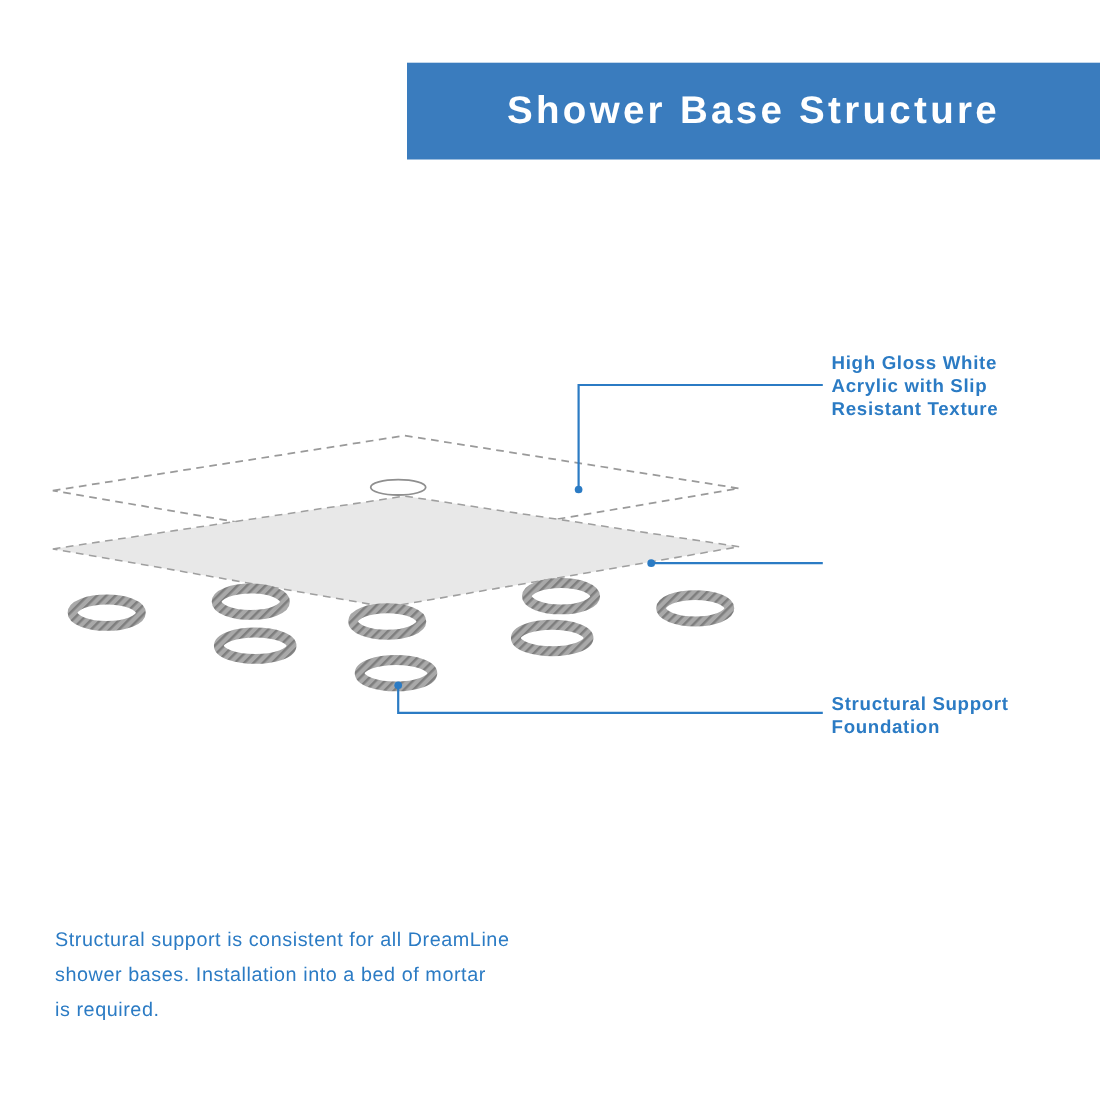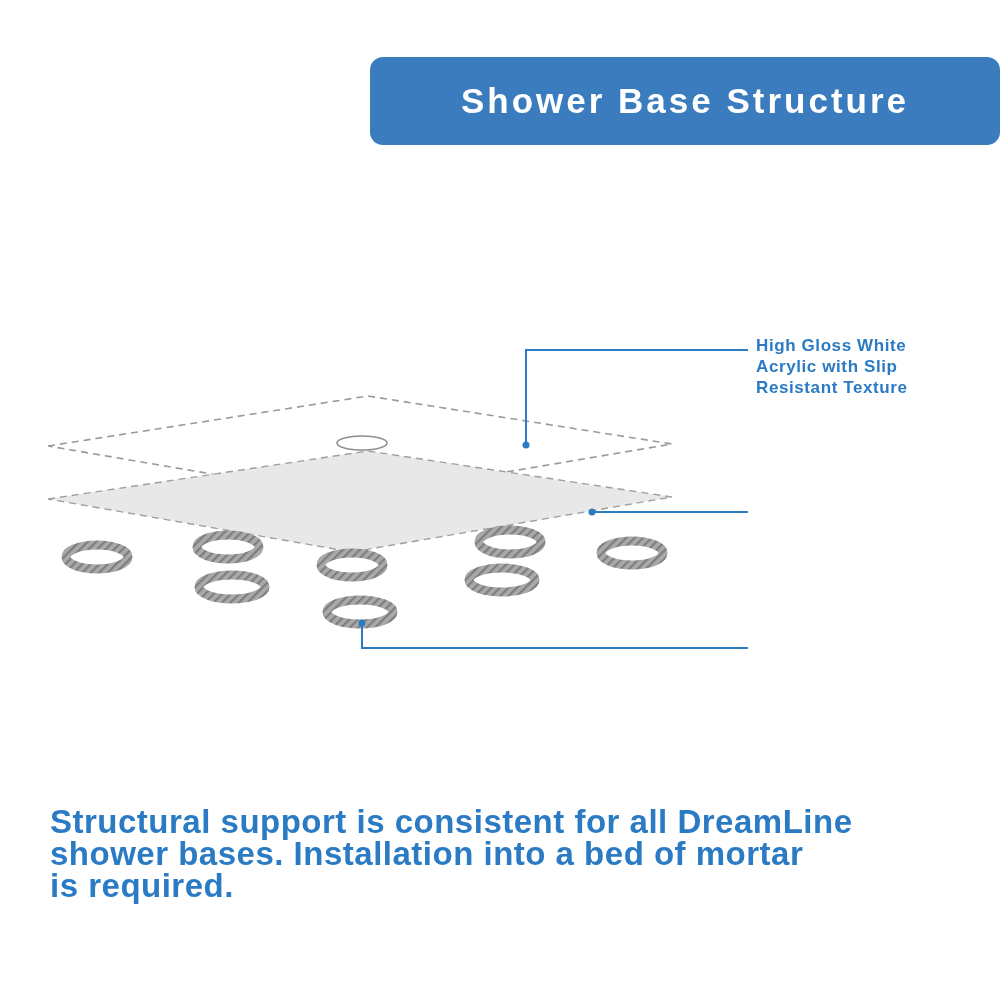--- a/index.html
+++ b/index.html
@@ -18,21 +18,20 @@
   .banner {
     position: absolute;
     left: 370px;
     top: 57px;
     width: 630px;
     height: 88px;
     background: var(--banner-color, #3a7cbe);
     display: flex;
     align-items: center;
     justify-content: center;
-    border-radius: 13px;
   }
   .banner .banner-title {
     color: #ffffff;
     font-size: 35px;
     font-weight: bold;
     letter-spacing: 3px;
     white-space: nowrap;
   }
   svg.diagram {
     position: absolute;
@@ -41,30 +40,30 @@
   }
   .callout-label {
     position: absolute;
     color: var(--accent-color, #2b7bc4);
     font-size: 17px;
     font-weight: bold;
     line-height: 21px;
     letter-spacing: 0.6px;
     white-space: pre-line;
   }
-  #label-acrylic    { left: 756px; top: 335px; }
+  #label-acrylic    { left: 756px; top: 319px; }
   #label-fiberglass { left: 756px; top: 492px; }
   #label-support    { left: 756px; top: 629px; }
   .footer-note {
     position: absolute;
     left: 50px;
-    top: 806px;
+    top: 838px;
     color: var(--accent-color, #2b7bc4);
-    font-size: 33px;
-    font-weight: bold;
+    font-size: 18px;
+    font-weight: normal;
     line-height: 32px;
     letter-spacing: 0.5px;
     white-space: pre-line;
   }
 </style>
 </head>
 <body>
 
 <div id="stage">
 
@@ -104,18 +103,20 @@
     <g fill="#2b7bc4">
       <circle cx="526" cy="445" r="3.5"></circle>
       <circle cx="592" cy="512" r="3.5"></circle>
       <circle cx="362" cy="623" r="3.5"></circle>
     </g>
   </svg>
 
   <div id="label-acrylic" class="callout-label">High Gloss White
 Acrylic with Slip
 Resistant Texture</div>
+  <div id="label-support" class="callout-label">Structural Support
+Foundation</div>
 
   <div class="footer-note">Structural support is consistent for all DreamLine
 shower bases. Installation into a bed of mortar
 is required.</div>
 
 </div>
 
 </body></html>

